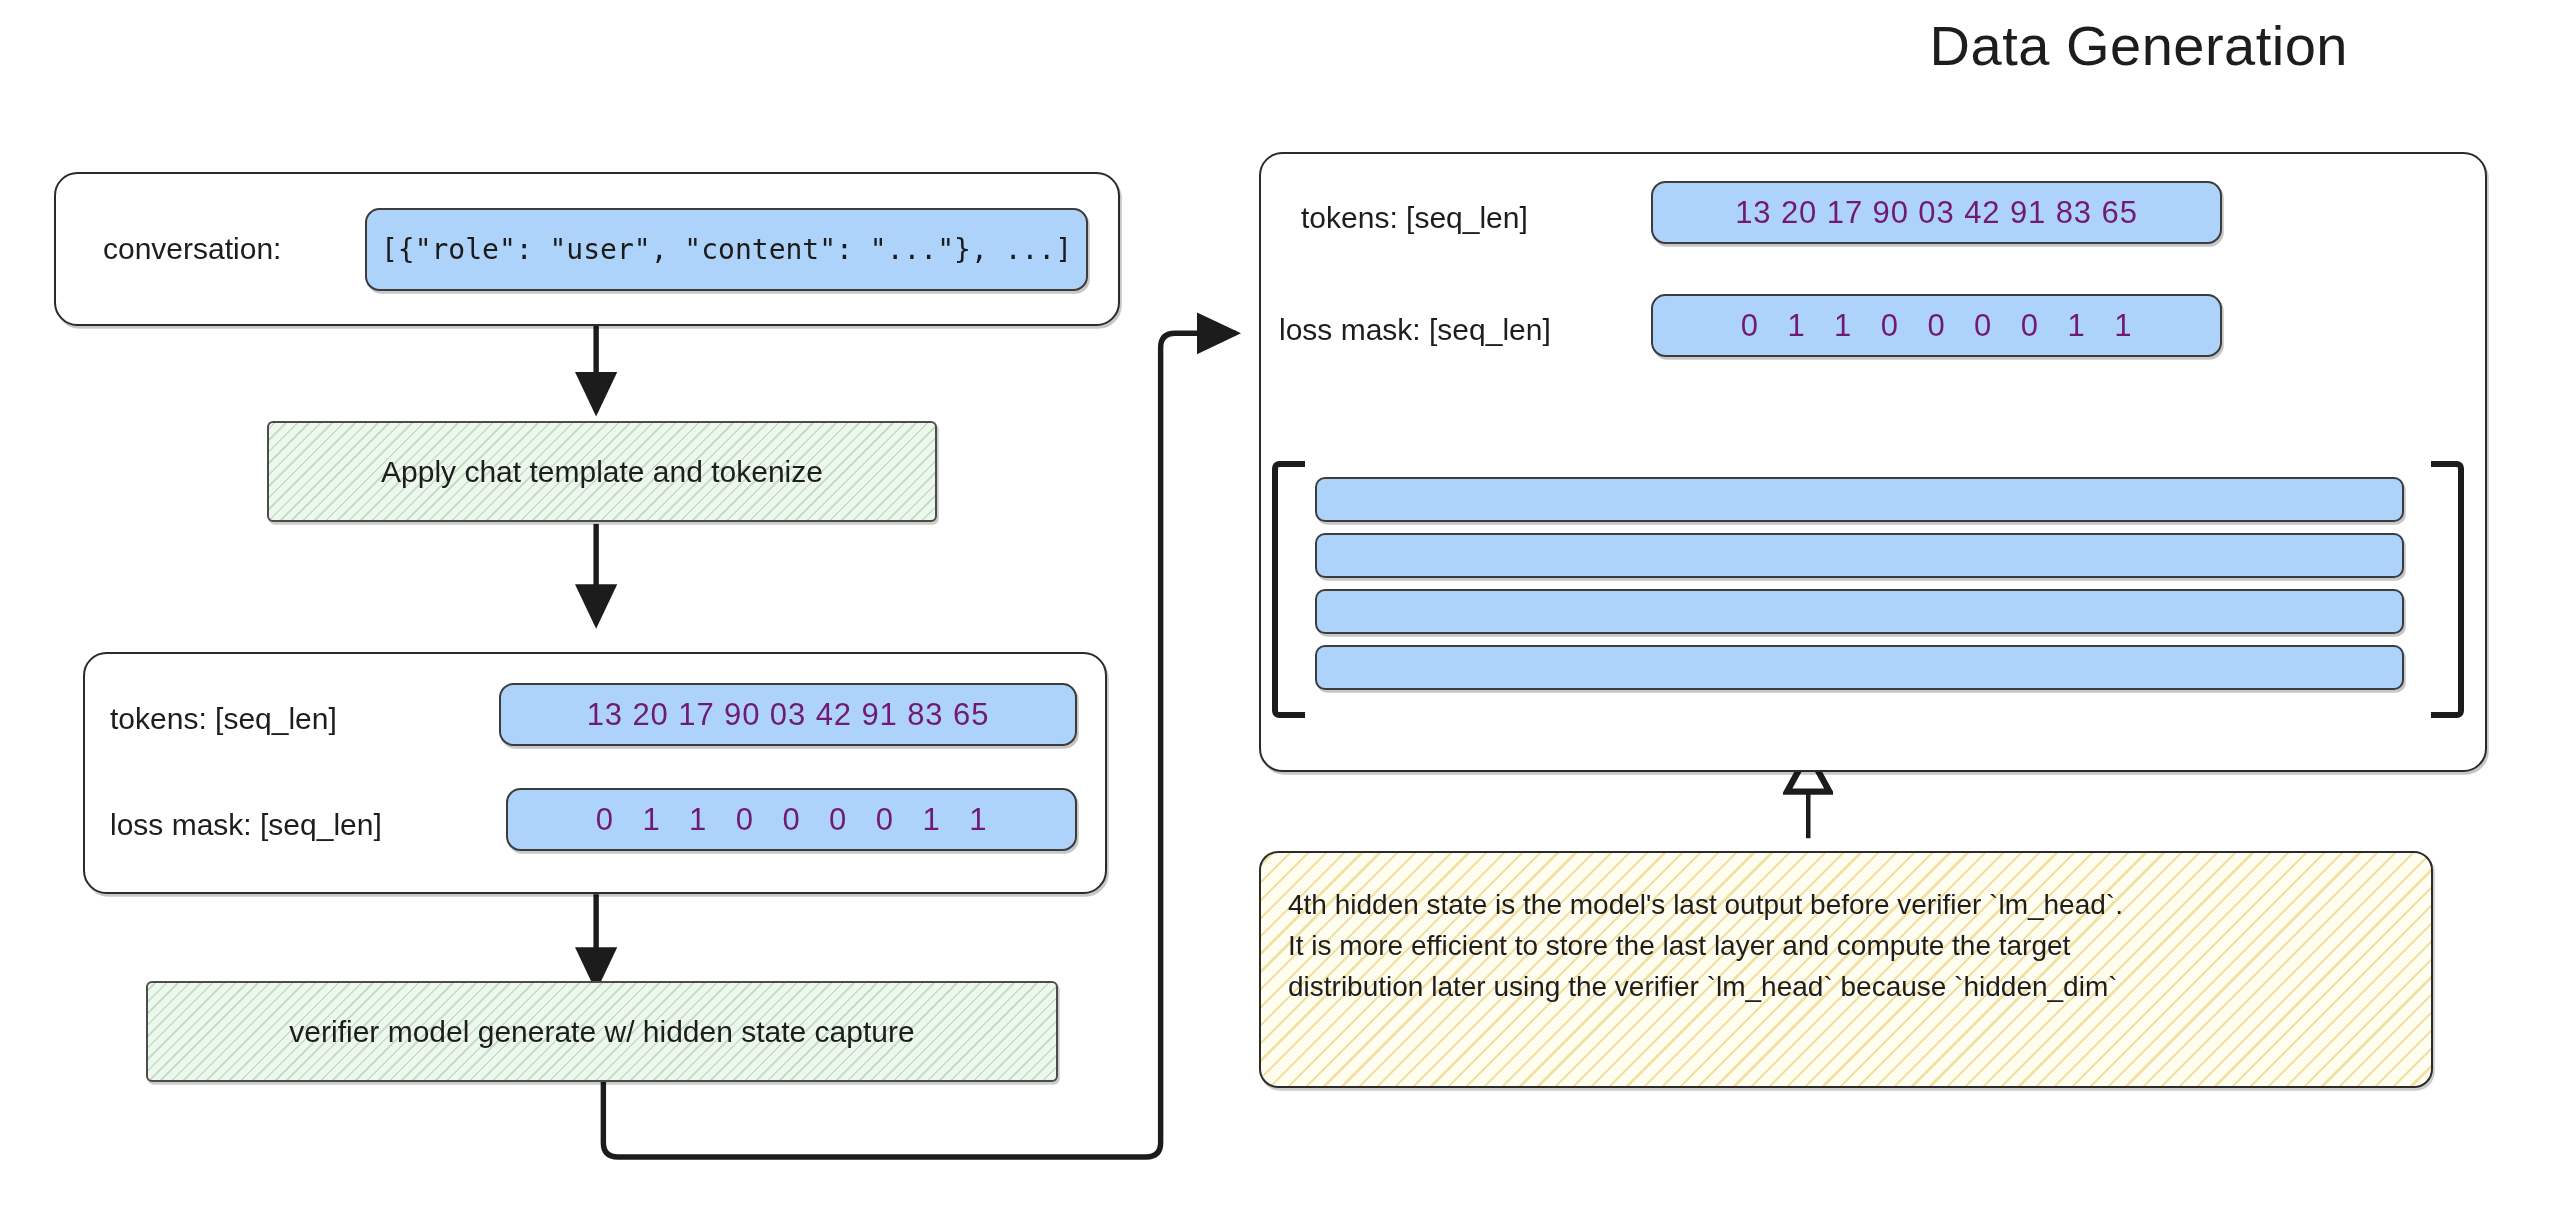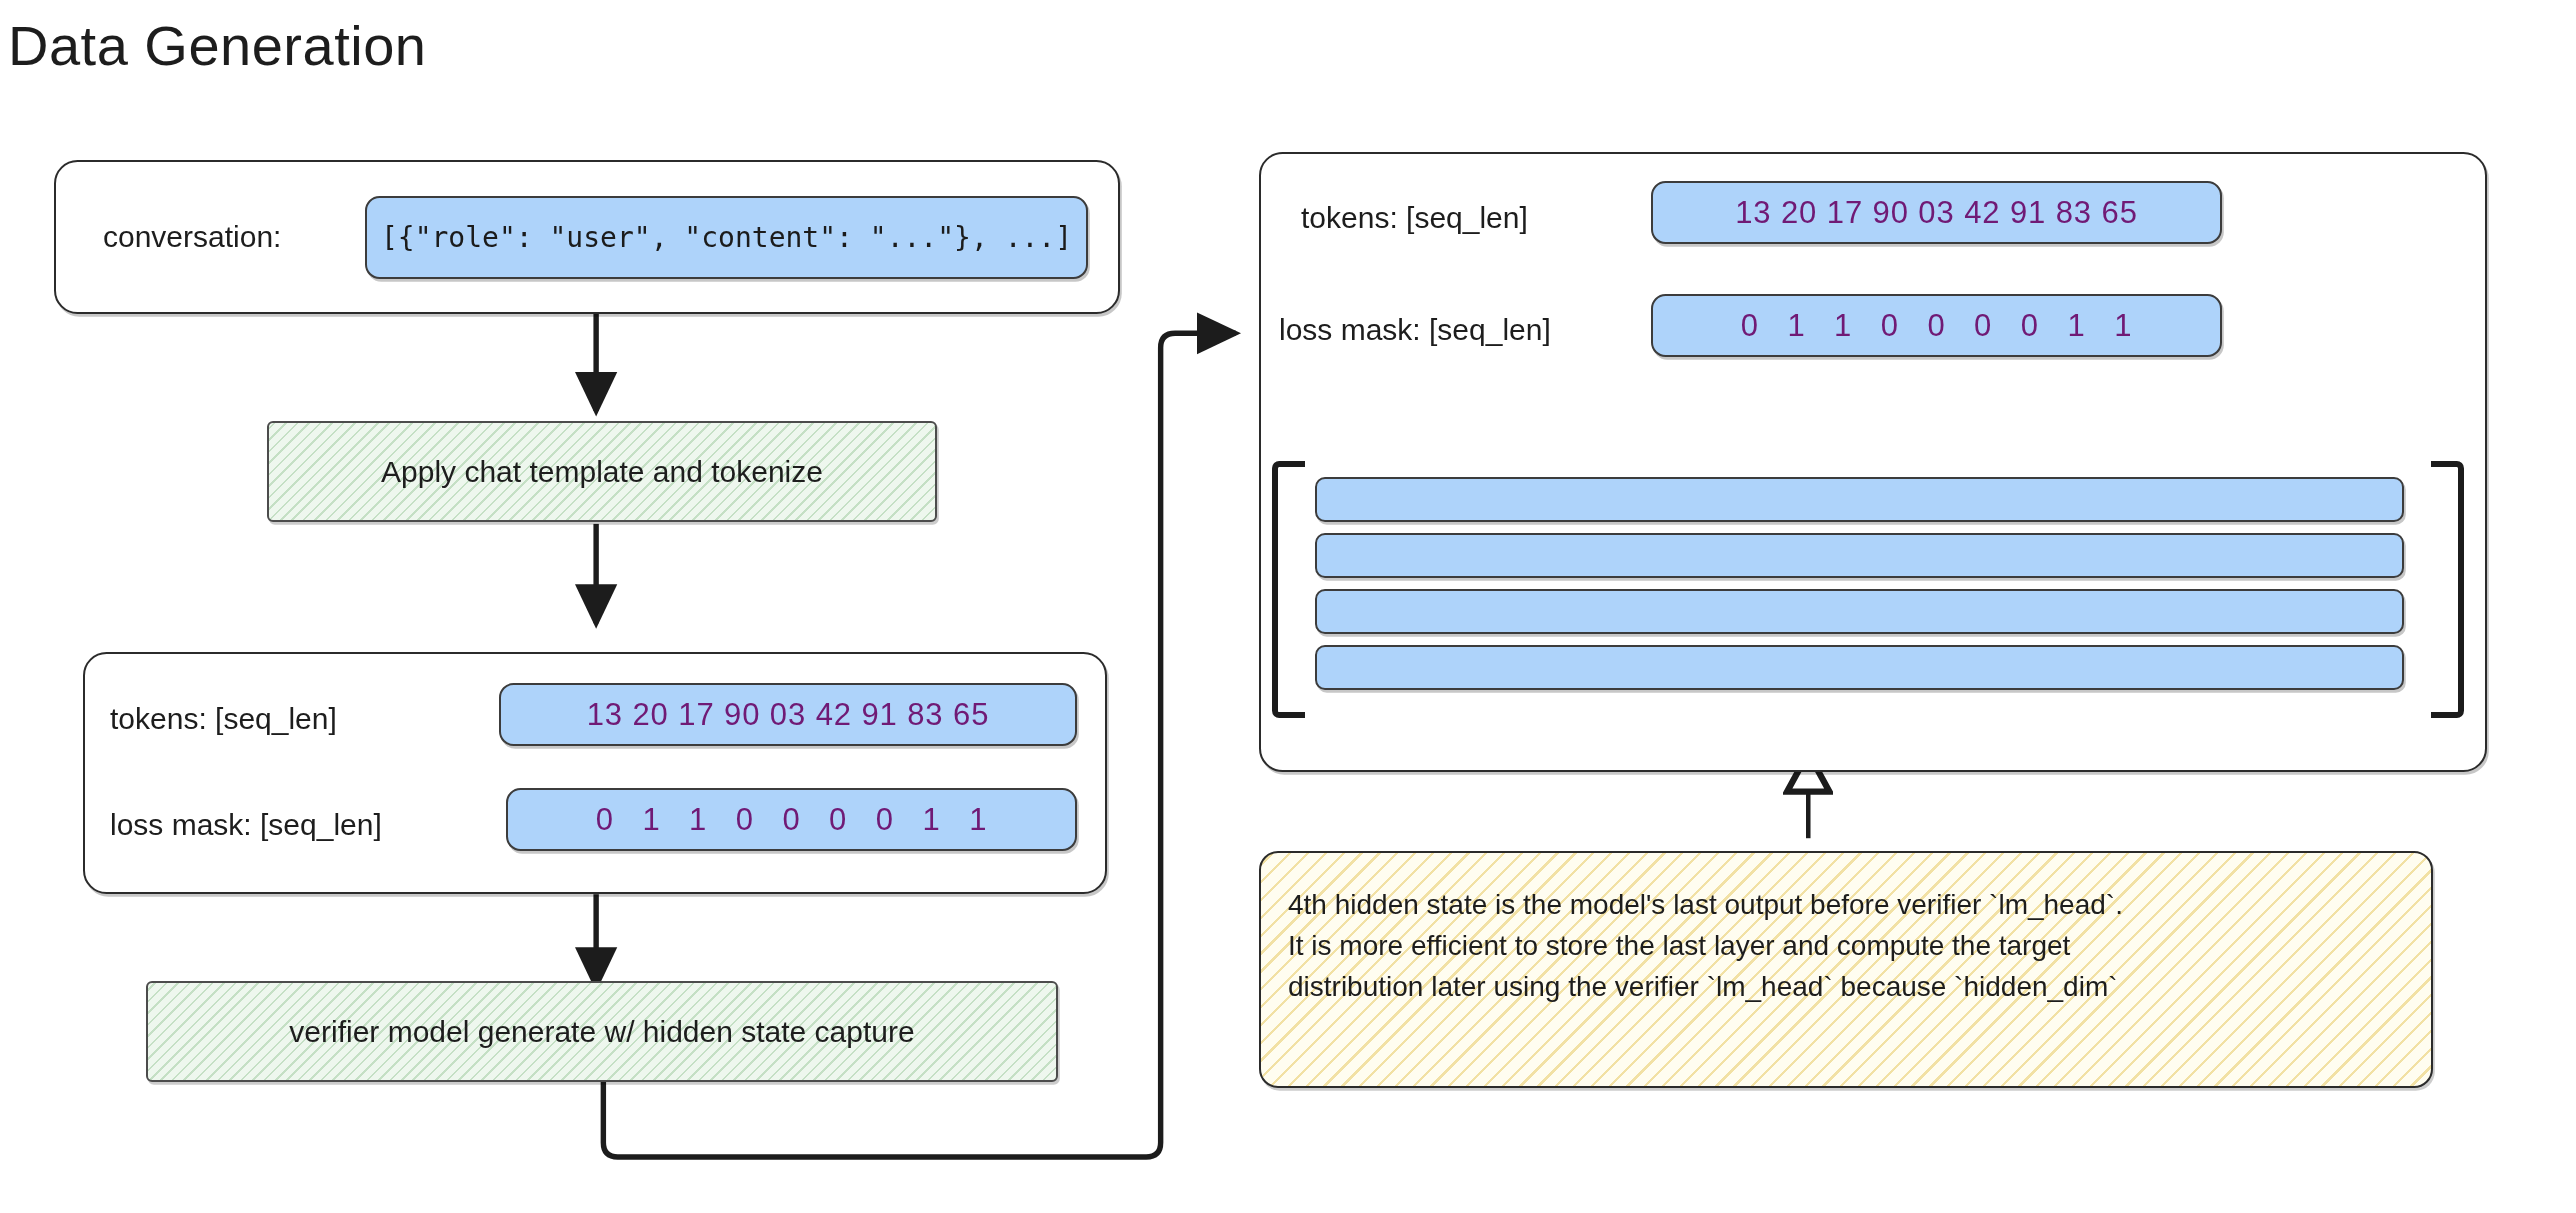--- a/index.html
+++ b/index.html
@@ -14,26 +14,25 @@
     color: #1e1e1e;
     overflow: hidden;
     position: relative;
   }
 
   
   #diagram-title {
     position: absolute;
     left: 0; top: 12.6px;
     width: 2348px;
-    text-align: left;
+    text-align: right;
     font-size: 56px;
     font-weight: 400;
     letter-spacing: 0.5px;
     color: #1d1d1d;
-    margin-left: 8px;
   }
 
   
   .node {
     position: absolute;
     border: 2.7px solid #2b2b2b;
     border-radius: 23.5px;
     background: #ffffff;
     box-shadow: 1.8px 2.7px 0 rgba(0,0,0,0.22);
   }
@@ -175,21 +174,21 @@
     <path d="M 668 1198 L 668 1265 Q 668 1281 684 1281
              L 1269 1281 Q 1285 1281 1285 1265
              L 1285 385 Q 1285 369 1301 369 L 1368 369" fill="none" stroke="#1c1c1c" stroke-width="6" marker-end="url(#arrow-solid)"></path>
   </g>
 
   <g>
     <line x1="2002" y1="928" x2="2002" y2="833" stroke="#1c1c1c" stroke-width="5" marker-end="url(#arrow-hollow)"></line>
   </g>
 </svg>
 
-<div class="node" style="left:54px; top:160px; width:1066px; height:154px;">
+<div class="node" style="left:54px; top:172px; width:1066px; height:154px;">
   <div class="field-label" style="left:47px; top:58px;">conversation:</div>
   <div class="pill" style="left:309px; top:34px; width:723px; height:83px;">
     <span class="mono">[{"role": "user", "content": "..."}, ...]</span>
   </div>
 </div>
 
 <div class="proc" style="left:267px; top:421px; width:670px; height:101px;">
   <span>Apply chat template and tokenize</span>
 </div>
 

